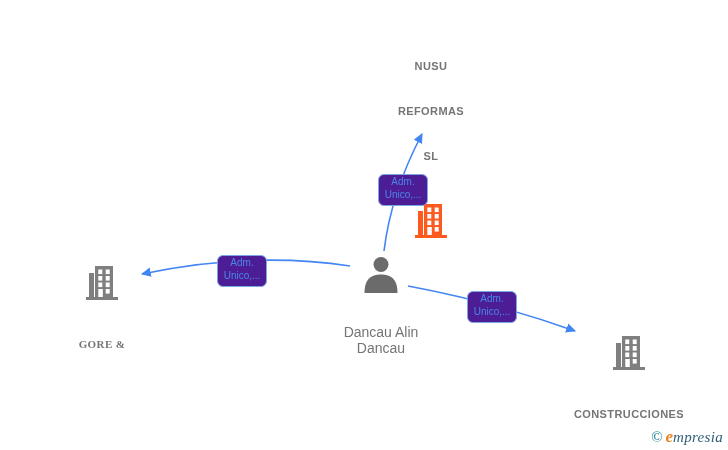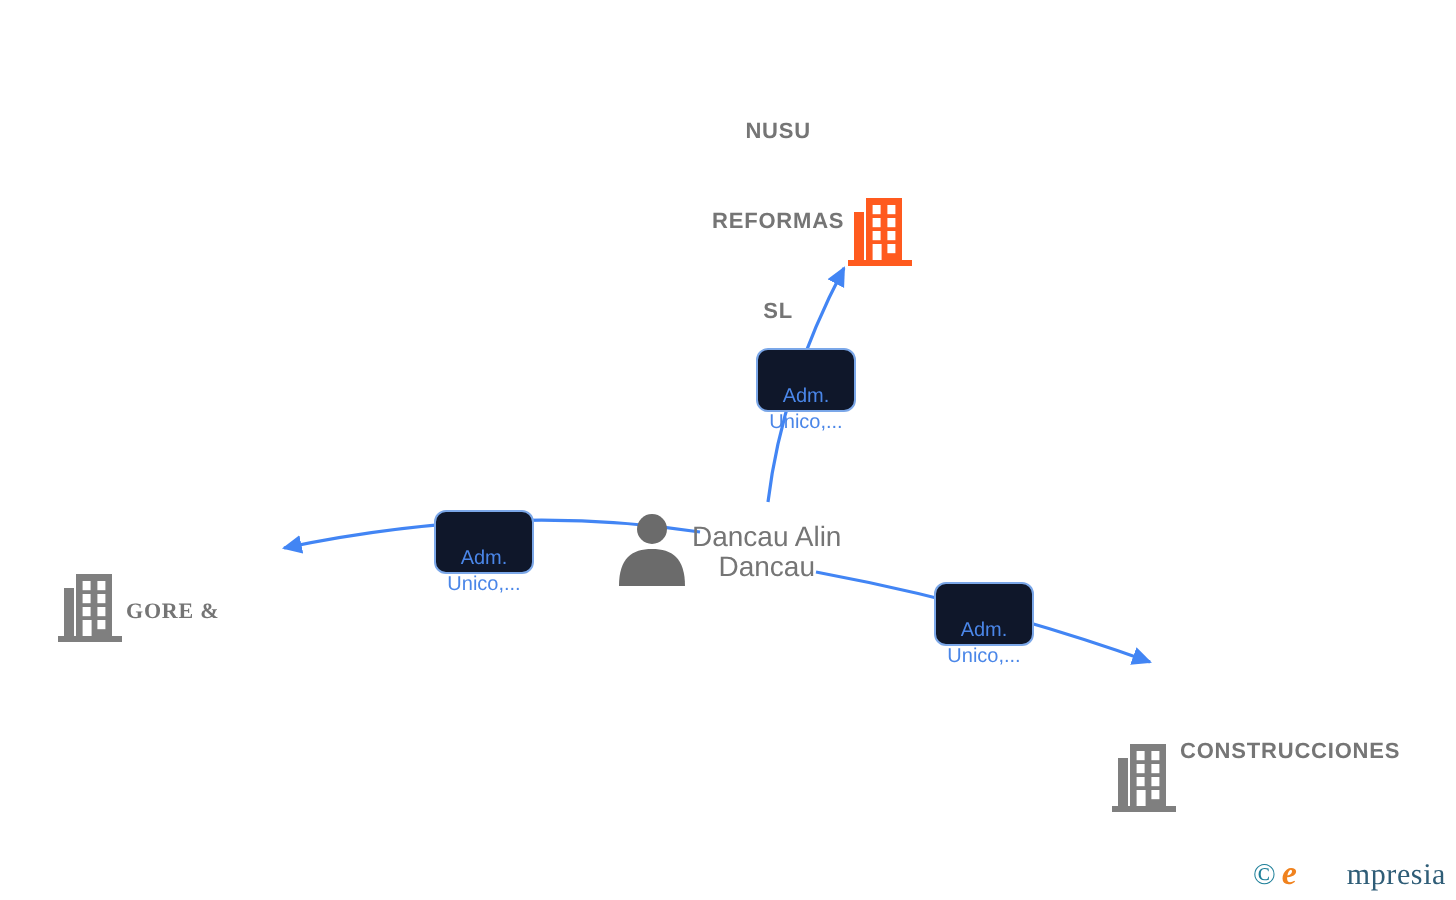--- a/index.html
+++ b/index.html
@@ -4,45 +4,45 @@
 <style>
   html,body { margin:0; padding:0; background:#fff; }
   .stage {
     position:relative; width:728px; height:450px; background:#ffffff;
     font-family:"Liberation Sans", sans-serif; overflow:hidden;
   }
   .edges { position:absolute; left:0; top:0; width:728px; height:450px; }
   .edge { fill:none; stroke:var(--edge-blue); stroke-width:1.6px; }
   .arrowhead { fill:var(--edge-blue); }
 
-  .node { position:absolute; display:flex; flex-direction:row; align-items:center; cursor:pointer; }
+  .node { position:absolute; display:flex; flex-direction:column; align-items:center; cursor:pointer; }
   .company-label { font-size:11px; font-weight:bold; color:var(--text-gray);
     letter-spacing:0.4px; text-align:center; line-height:15px; white-space:pre; }
   .company-label.below { margin-top:5px; }
   .person-label { font-size:14px; color:var(--text-gray); text-align:center;
     line-height:15.5px; margin-top:4px; }
 
   .bicon { width:36px; height:38px; display:block; }
   .picon { width:40px; height:38px; display:block; color:var(--person-gray); }
   .icon-gray { color:var(--building-gray); }
   .icon-orange { color:var(--accent-orange); }
   .nusu-gap { margin-top:8px; }
 
   .edge-label {
     position:absolute; width:50px; height:32px; box-sizing:border-box;
-    background:#0f172a; border:1.4px solid var(--label-border); border-radius:6px;
+    background:#4c1d95; border:1.4px solid var(--label-border); border-radius:6px;
     color:var(--label-blue); font-size:10px; text-align:center; line-height:13px;
-    padding-top:17px; cursor:pointer;
+    padding-top:0; cursor:pointer;
   }
 
   .watermark { position:absolute; right:5px; bottom:3px;
     font-family:"Liberation Serif", serif; font-size:15px; white-space:nowrap; }
   .wm-c { color:var(--wm-teal); font-style:normal; margin-right:3px; }
   .wm-e { color:var(--wm-orange); font-style:italic; font-weight:bold; font-size:17px; }
-  .wm-rest { color:var(--wm-dark); letter-spacing:0.3px;margin-left:25px; }
+  .wm-rest { color:var(--wm-dark); font-style:italic; letter-spacing:0.3px; }
 
   .defs-holder { position:absolute; width:0; height:0; overflow:hidden; }
 </style>
 </head>
 <body>
 
 <div class="stage">
 
   <svg class="defs-holder" aria-hidden="true">
     <defs>
@@ -101,21 +101,21 @@
     <svg class="bicon icon-gray">
       <use href="#building"></use>
     </svg>
     <div class="company-label below">
       <div>CONSTRUCCIONES</div>
       
       
     </div>
   </div>
 
-  <div class="node" style="left:306px; top:255px; width:150px;">
+  <div class="node" style="left:306px; top:255px; width:150px;gap:28px;">
     <svg class="picon">
       <use href="#person"></use>
     </svg>
     <div class="person-label">
       <div>Dancau Alin</div>
       <div>Dancau</div>
     </div>
   </div>
 
   <div class="edge-label" style="left:378px; top:174px;">

